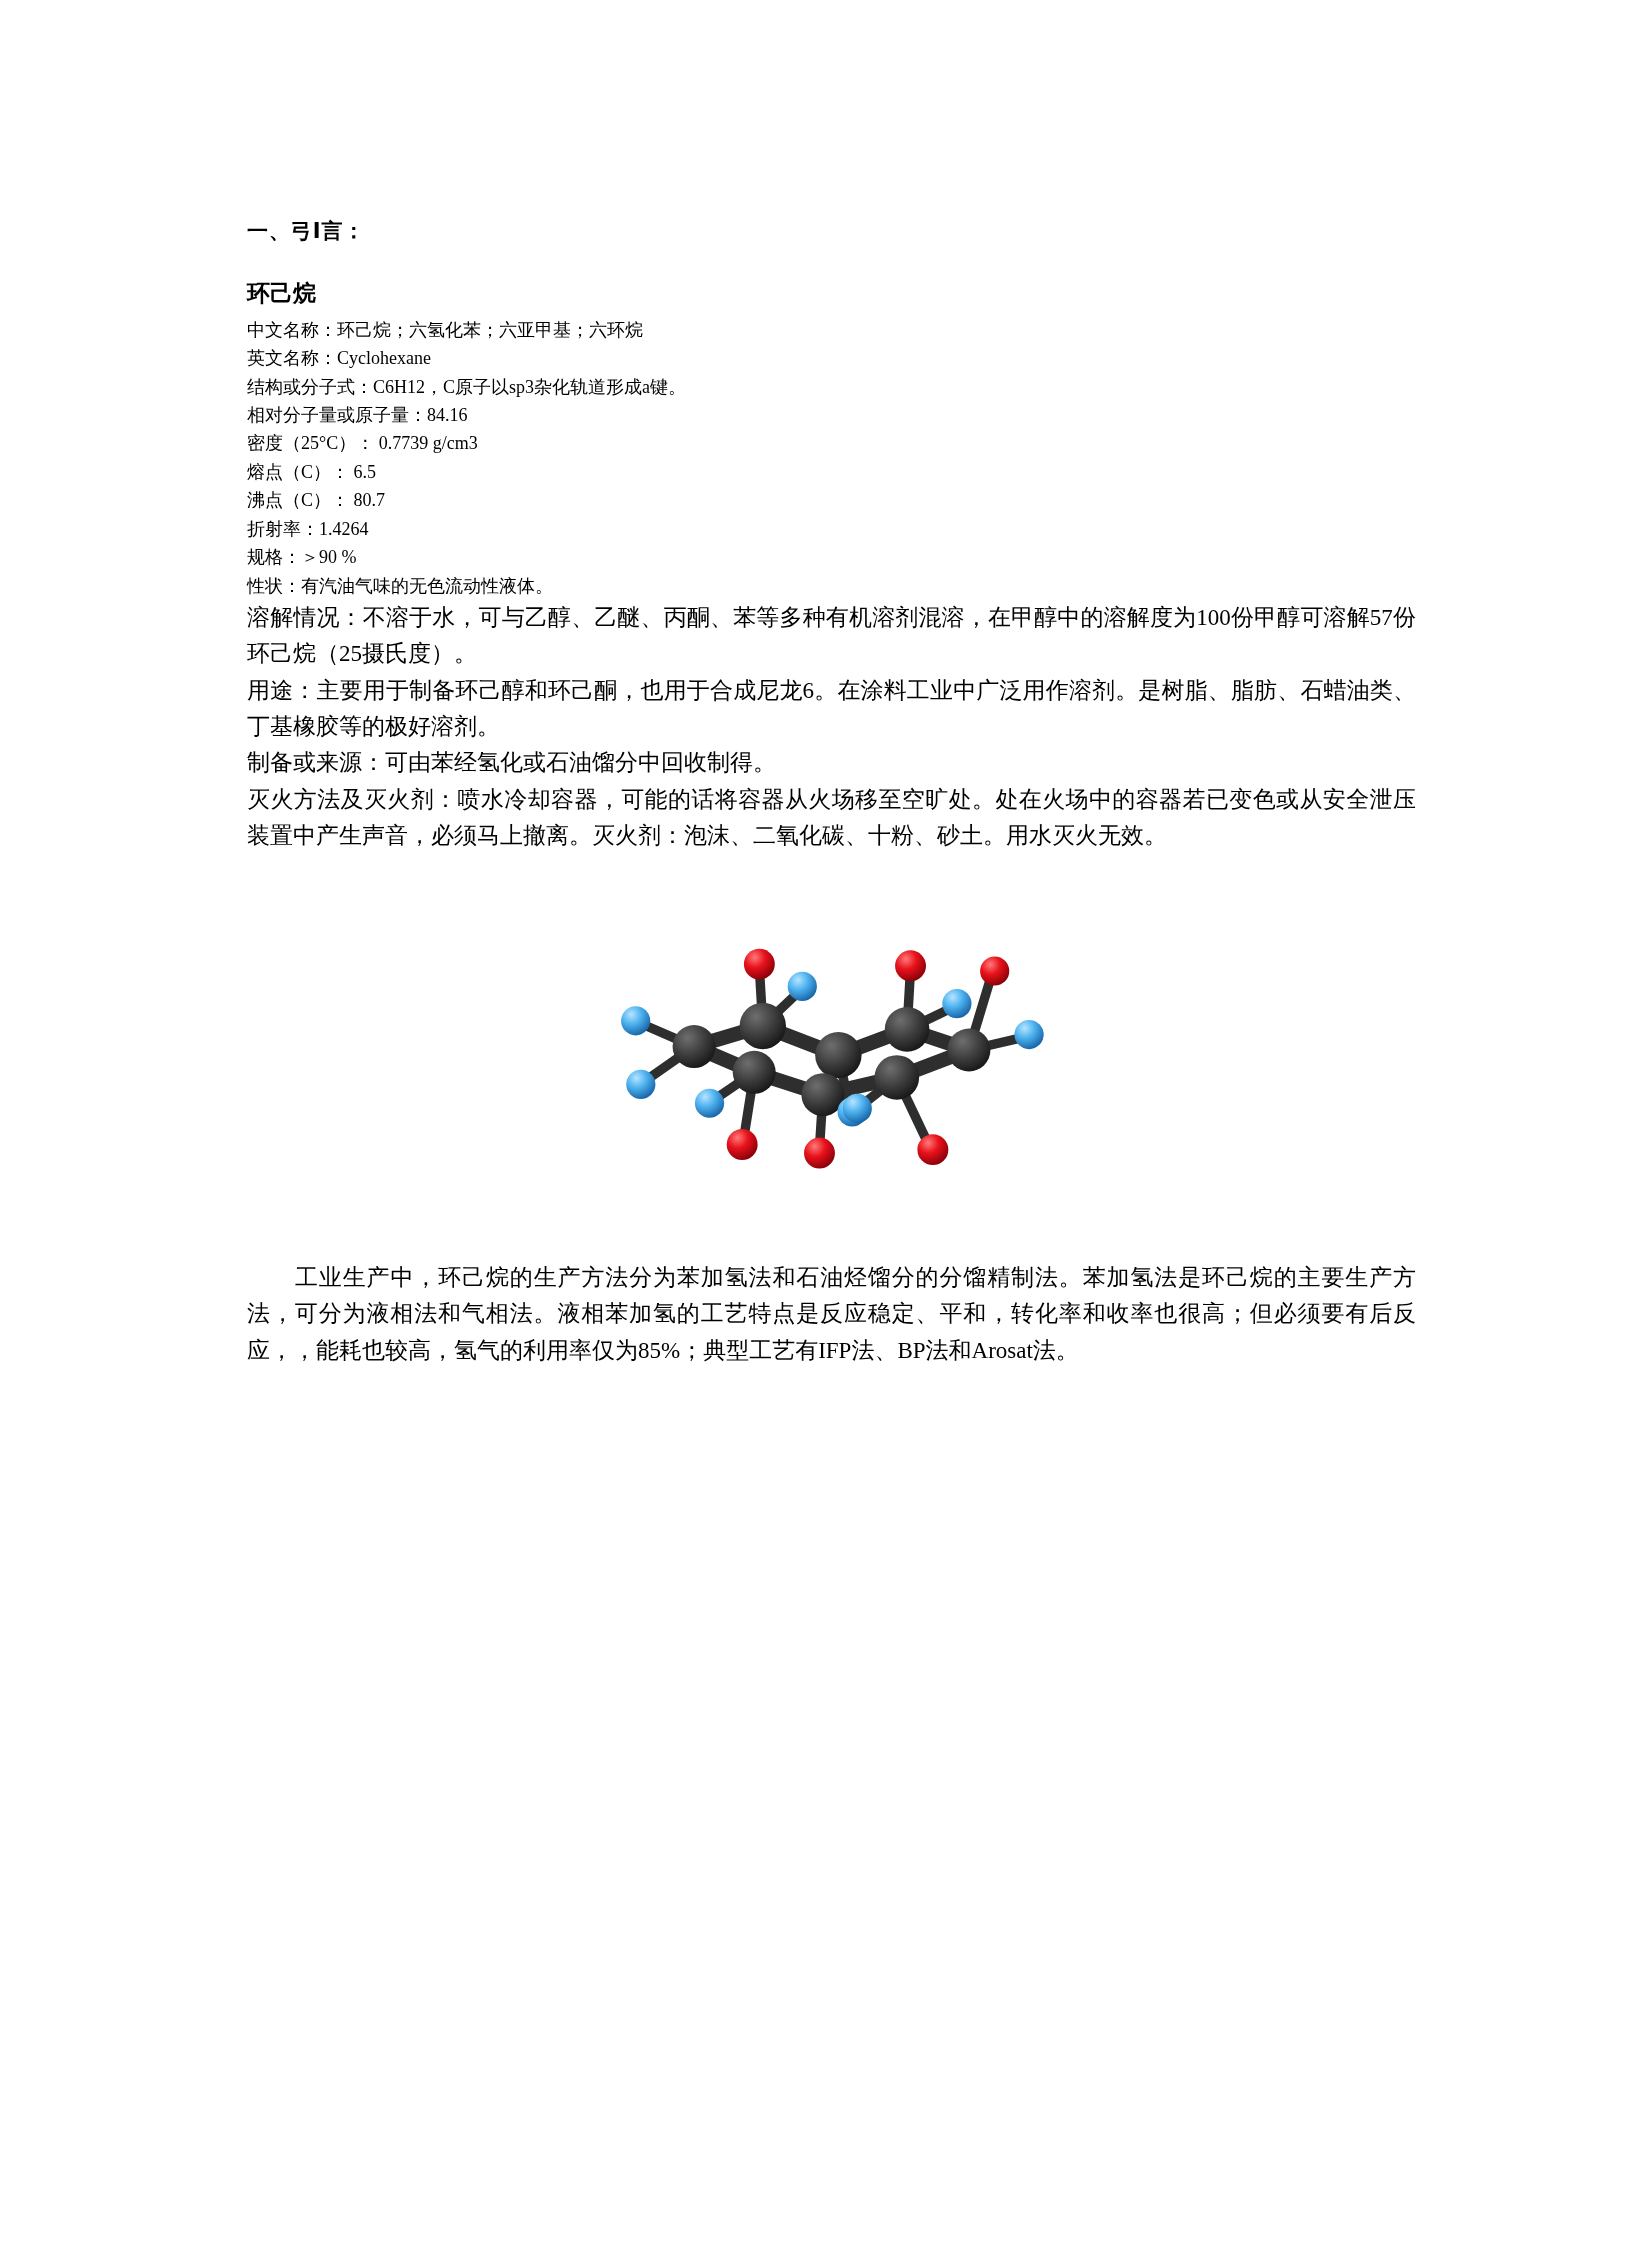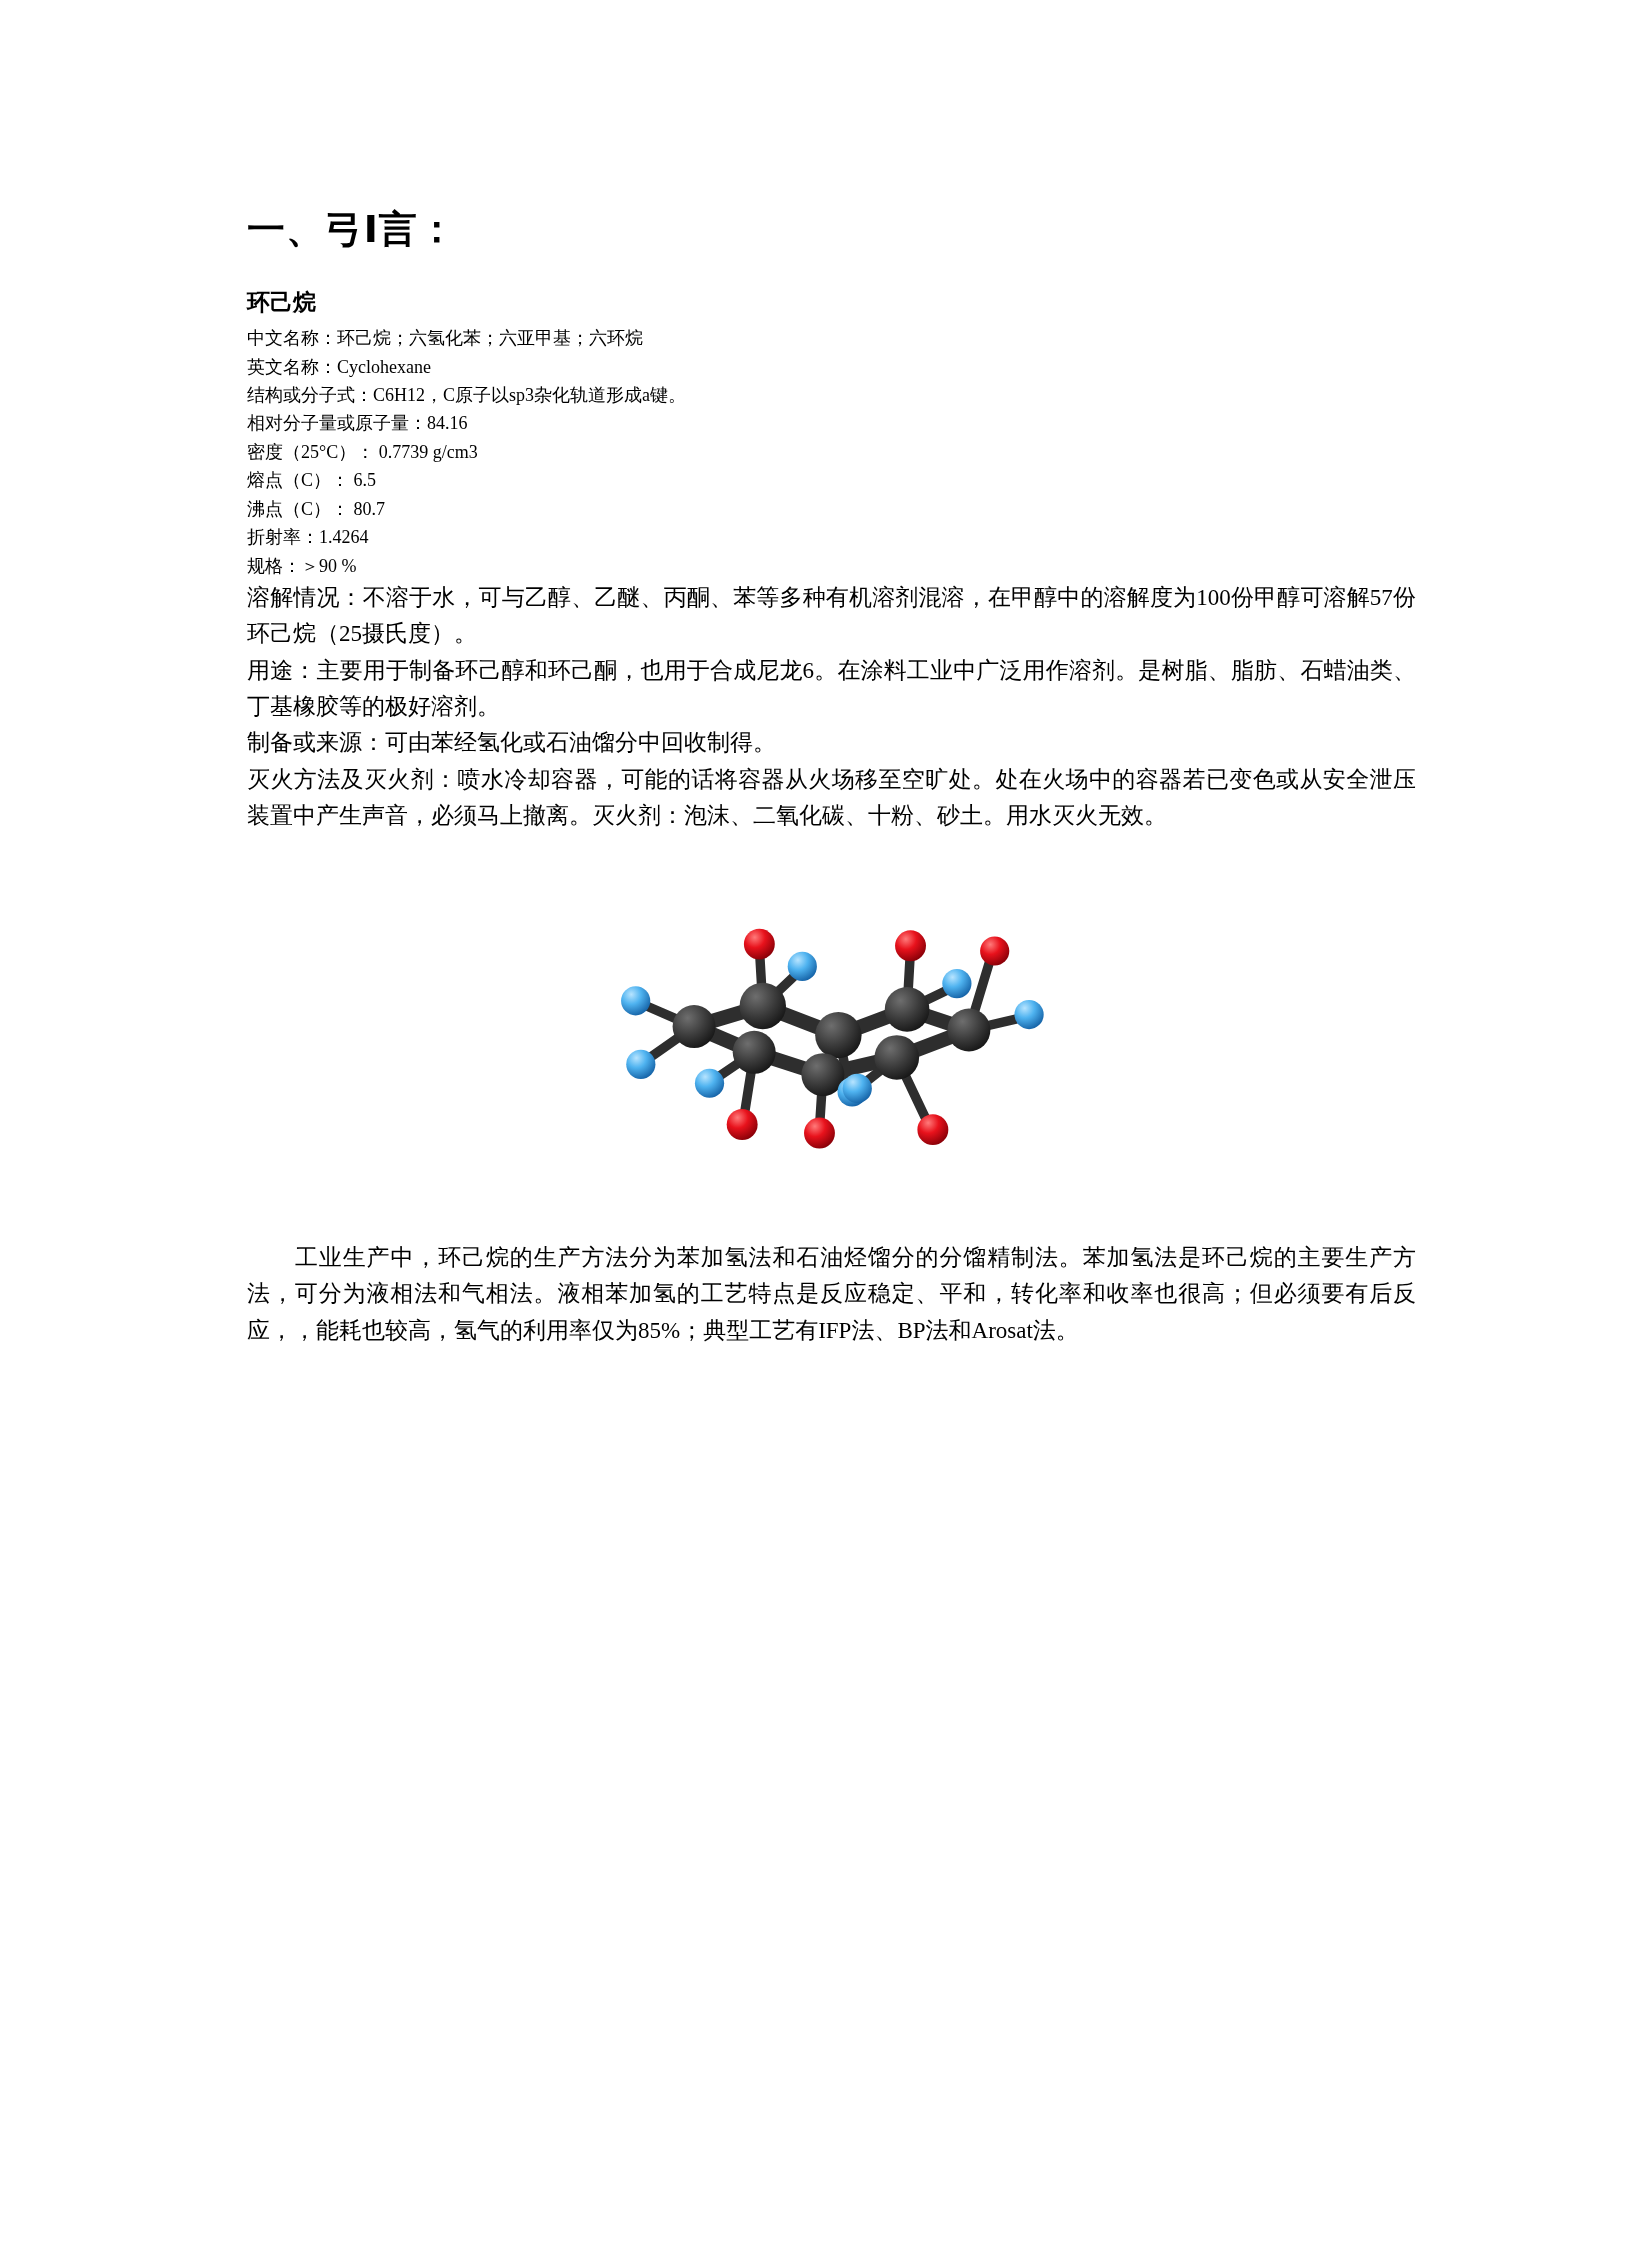--- a/index.html
+++ b/index.html
@@ -23,24 +23,24 @@
     background: #ffffff;
   }
   .content {
     position: absolute;
     left: 247px;
     top: 203px;
     width: 1169px;
   }
   .heading {
     font-family: "DejaVu Sans", sans-serif;
-    font-size: 38px;
+    font-size: 21px;
     font-weight: bold;
     letter-spacing: 0.9px;
-    margin: 4px 0 33px 0;
+    margin: 16px 0 33px 0;
     line-height: 1.2;
   }
   .subheading {
     font-family: "Liberation Serif", serif;
     font-size: 23px;
     font-weight: bold;
     margin: 0 0 5.2px 0;
     line-height: 1.45;
   }
   .line {
@@ -96,20 +96,21 @@
 
     <p class="line">中文名称：环己烷；六氢化苯；六亚甲基；六环烷</p>
     <p class="line">英文名称：Cyclohexane</p>
     <p class="line">结构或分子式：C6H12，C原子以sp3杂化轨道形成a键。</p>
     <p class="line">相对分子量或原子量：84.16</p>
     <p class="line">密度（25°C）： 0.7739 g/cm3</p>
     <p class="line">熔点（C）： 6.5</p>
     <p class="line">沸点（C）： 80.7</p>
     <p class="line">折射率：1.4264</p>
     <p class="line">规格：＞90 %</p>
+    <p class="line">性状：有汽油气味的无色流动性液体。</p>
 
     <p class="para">溶解情况：不溶于水，可与乙醇、乙醚、丙酮、苯等多种有机溶剂混溶，在甲醇中的溶解度为100份甲醇可溶解57份环己烷（25摄氏度）。</p>
     <p class="para">用途：主要用于制备环己醇和环己酮，也用于合成尼龙6。在涂料工业中广泛用作溶剂。是树脂、脂肪、石蜡油类、丁基橡胶等的极好溶剂。</p>
     <p class="para">制备或来源：可由苯经氢化或石油馏分中回收制得。</p>
     <p class="para">灭火方法及灭火剂：喷水冷却容器，可能的话将容器从火场移至空旷处。处在火场中的容器若已变色或从安全泄压装置中产生声音，必须马上撤离。灭火剂：泡沫、二氧化碳、十粉、砂土。用水灭火无效。</p>
 
     <div class="figure">
       <svg width="481" height="344" viewBox="0 0 560 400">
         <defs>
           <radialGradient id="gC" cx="35%" cy="30%" r="75%">

